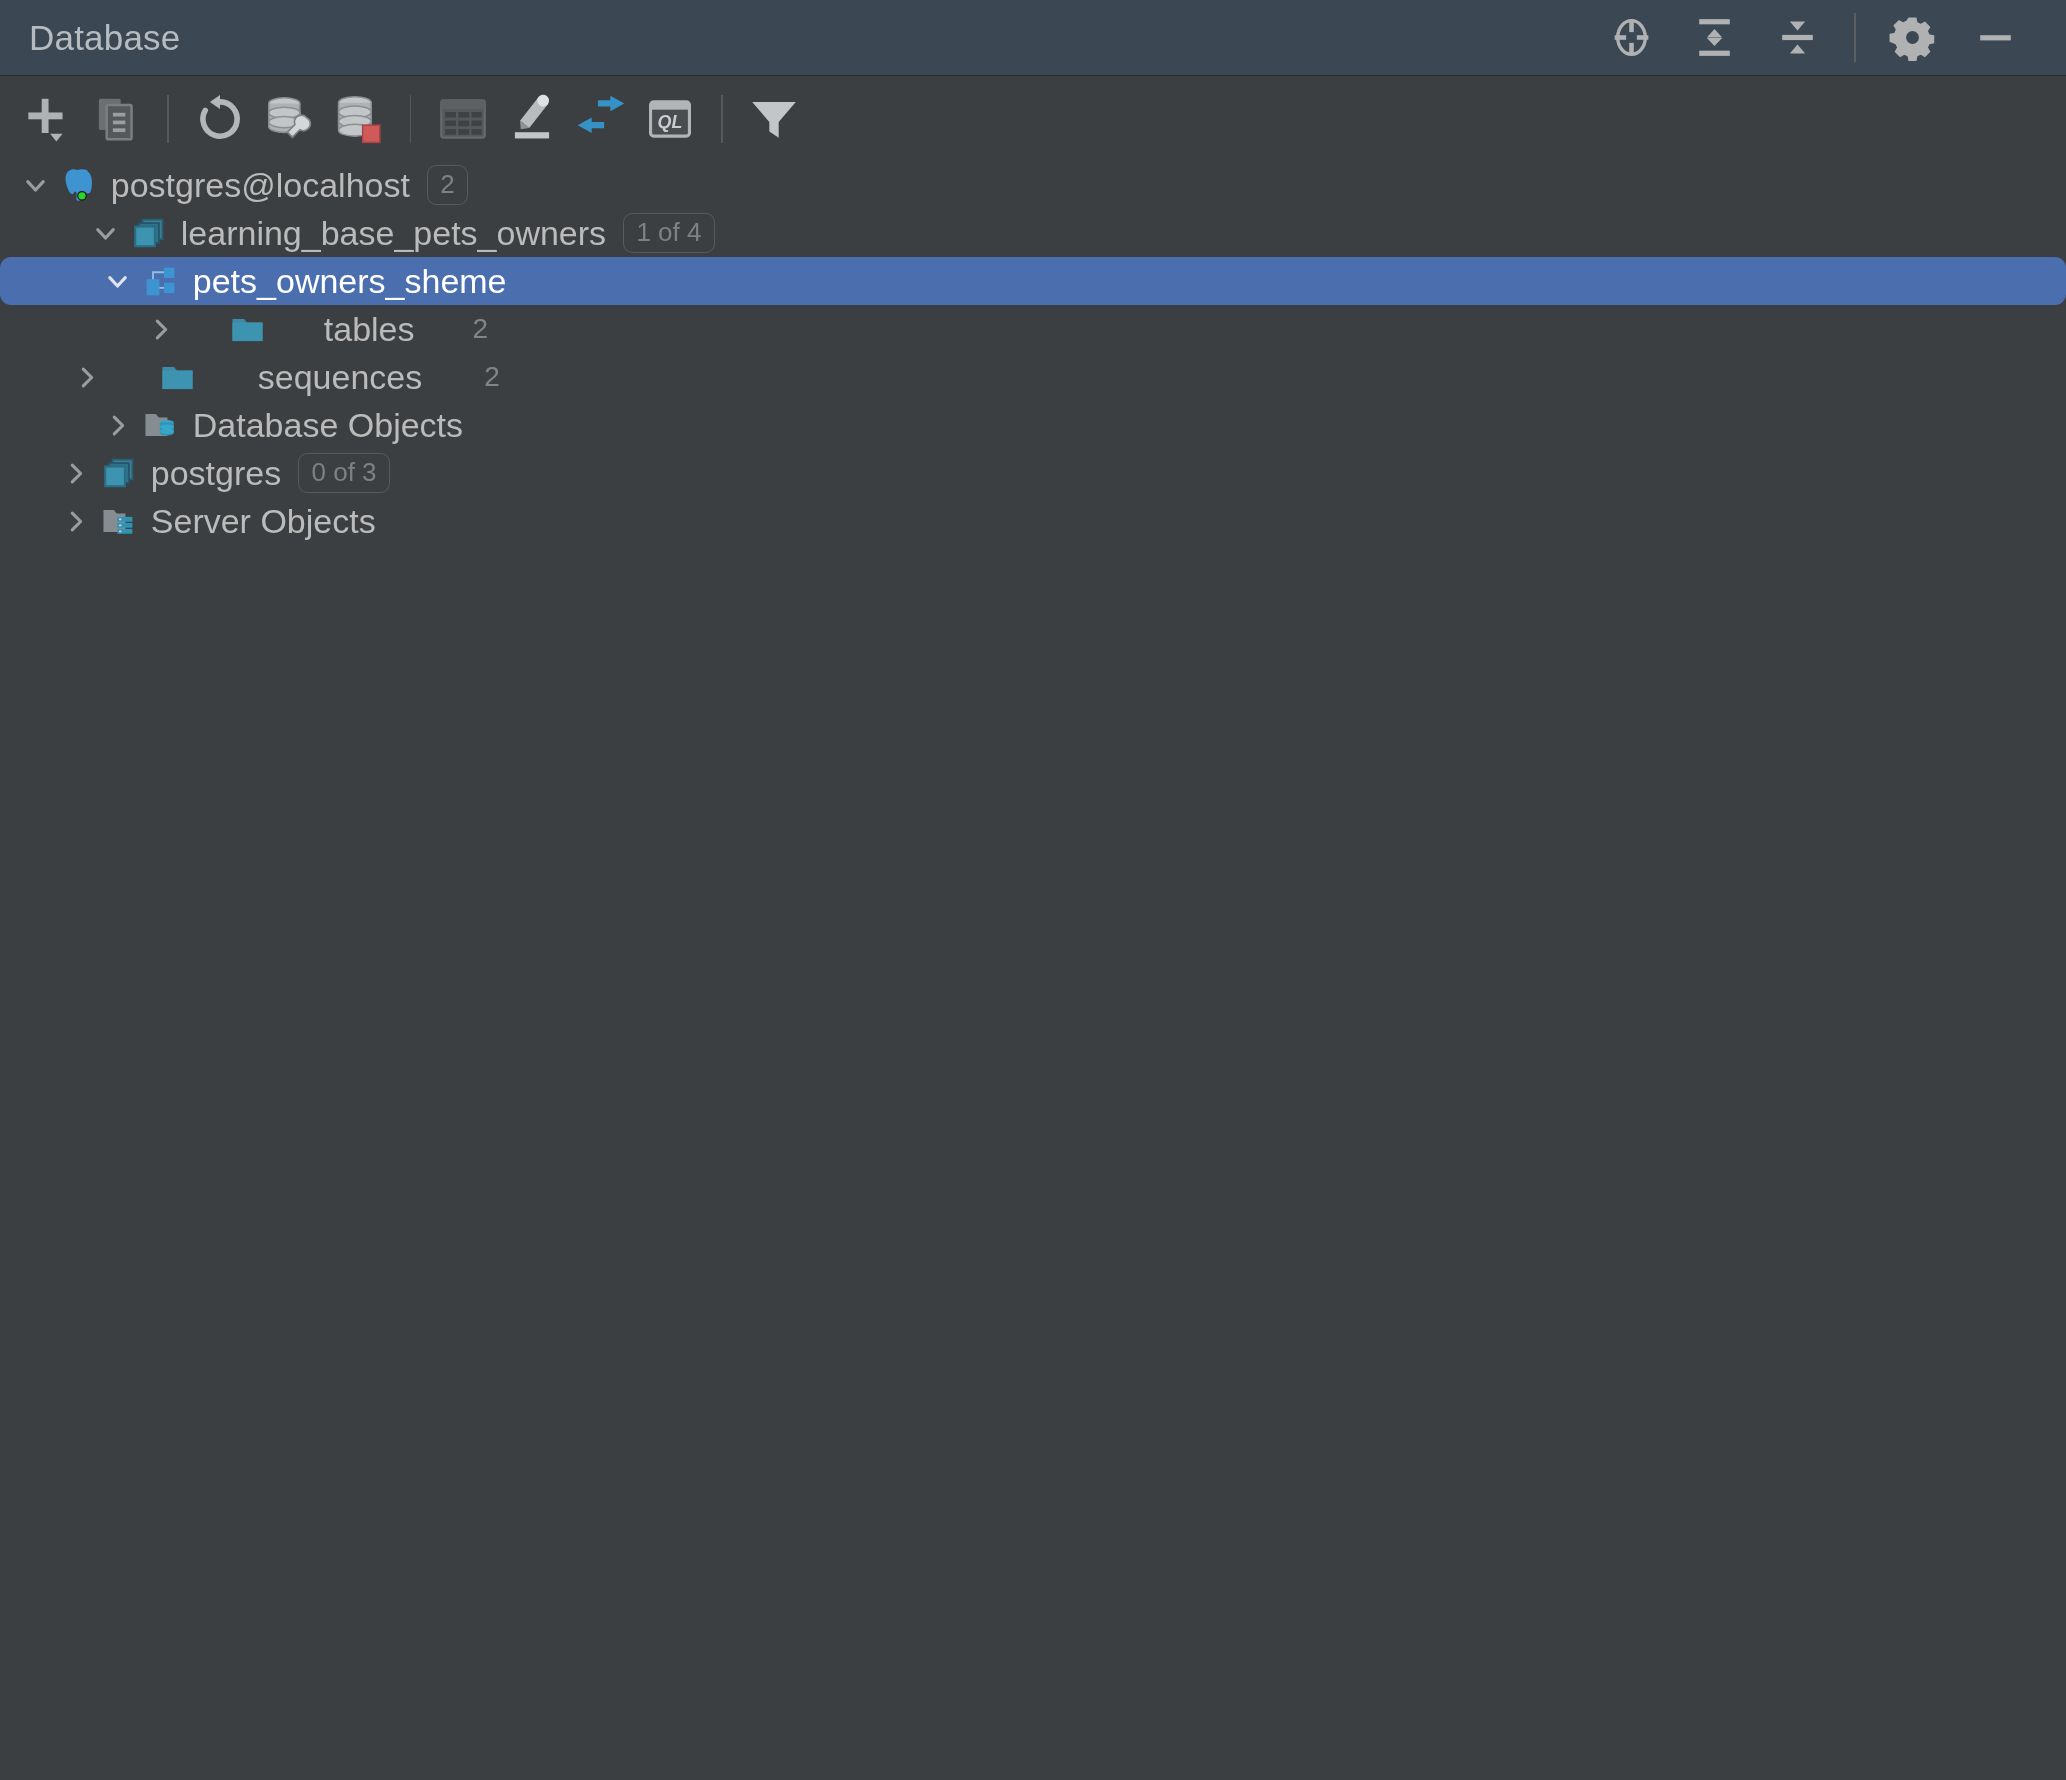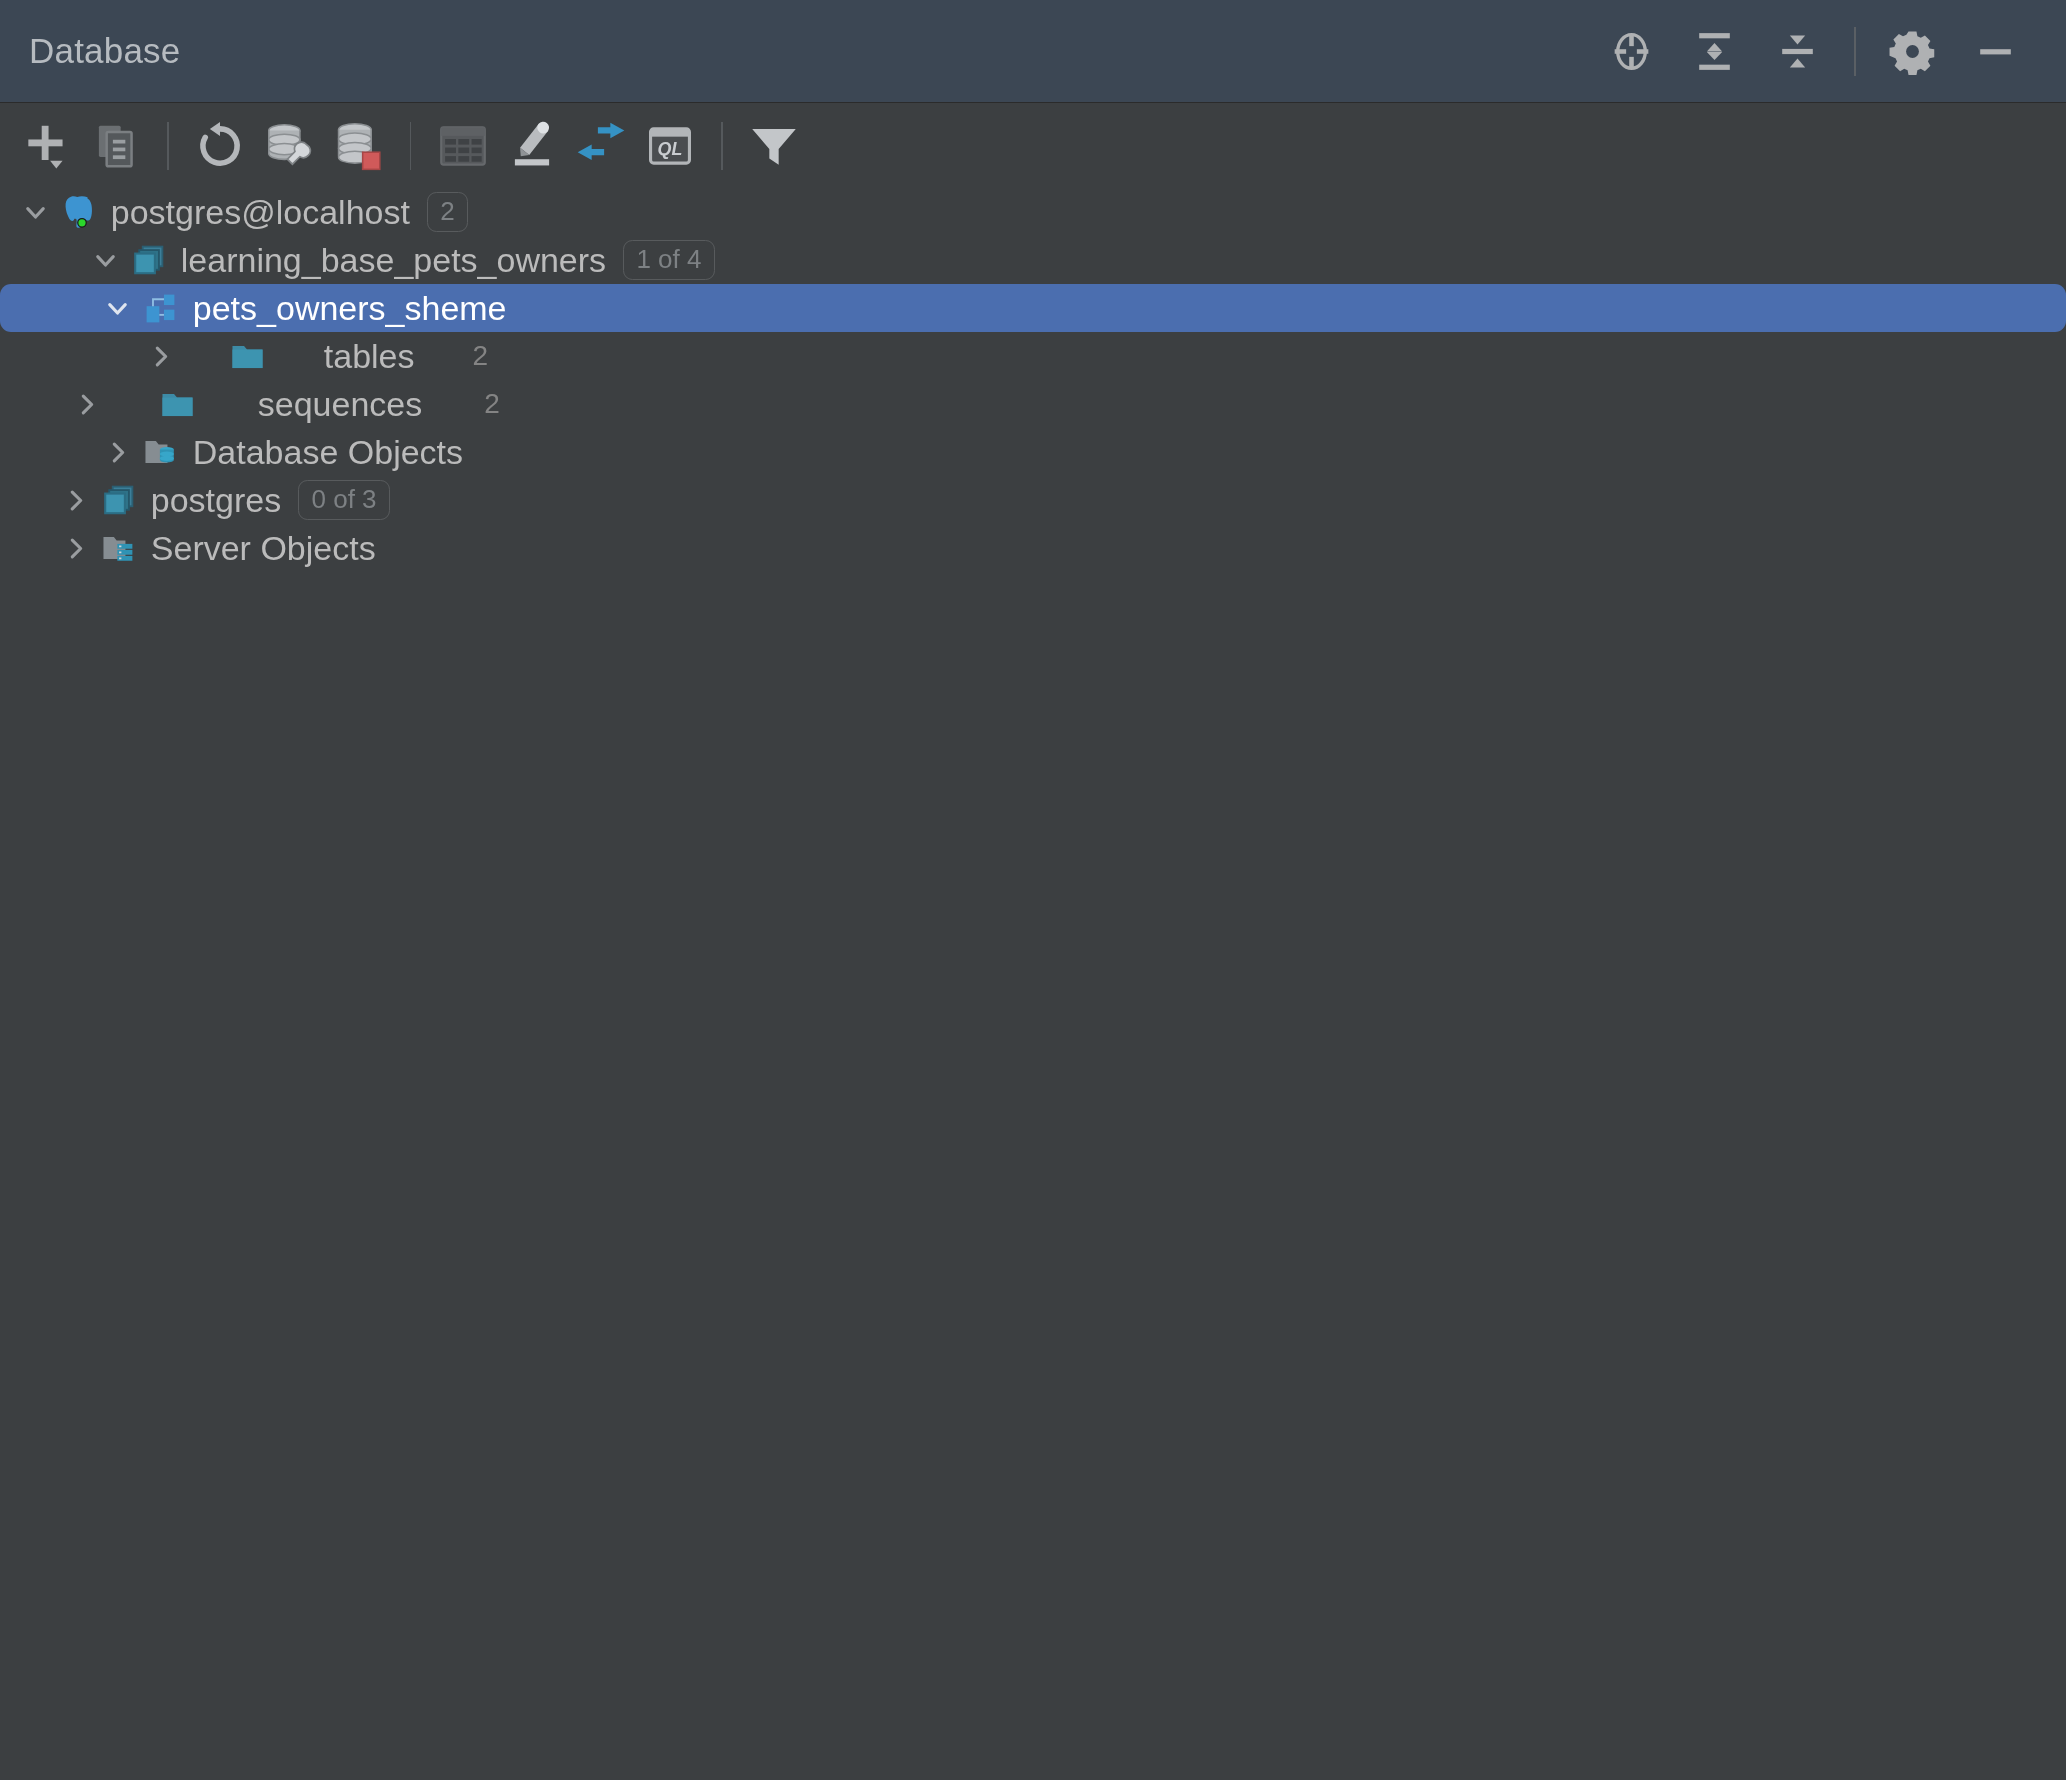--- a/index.html
+++ b/index.html
@@ -6,21 +6,21 @@
   html, body {
     margin: 0; padding: 0;
     width: 2066px; height: 1781px;
     background: #3c3f41;
     font-family: "Liberation Sans", sans-serif;
     overflow: hidden;
   }
 
   
   .tool-header {
-    height: 103px;
+    height: 76px;
     background: #3c4754;
     display: flex;
     align-items: center;
     padding: 0 29px 0 29px;
     border-bottom: 1.5px solid #2b2b2b;
   }
   .tool-title {
     color: #b6bbc0;
     font-size: 35px;
     letter-spacing: 0.2px;

